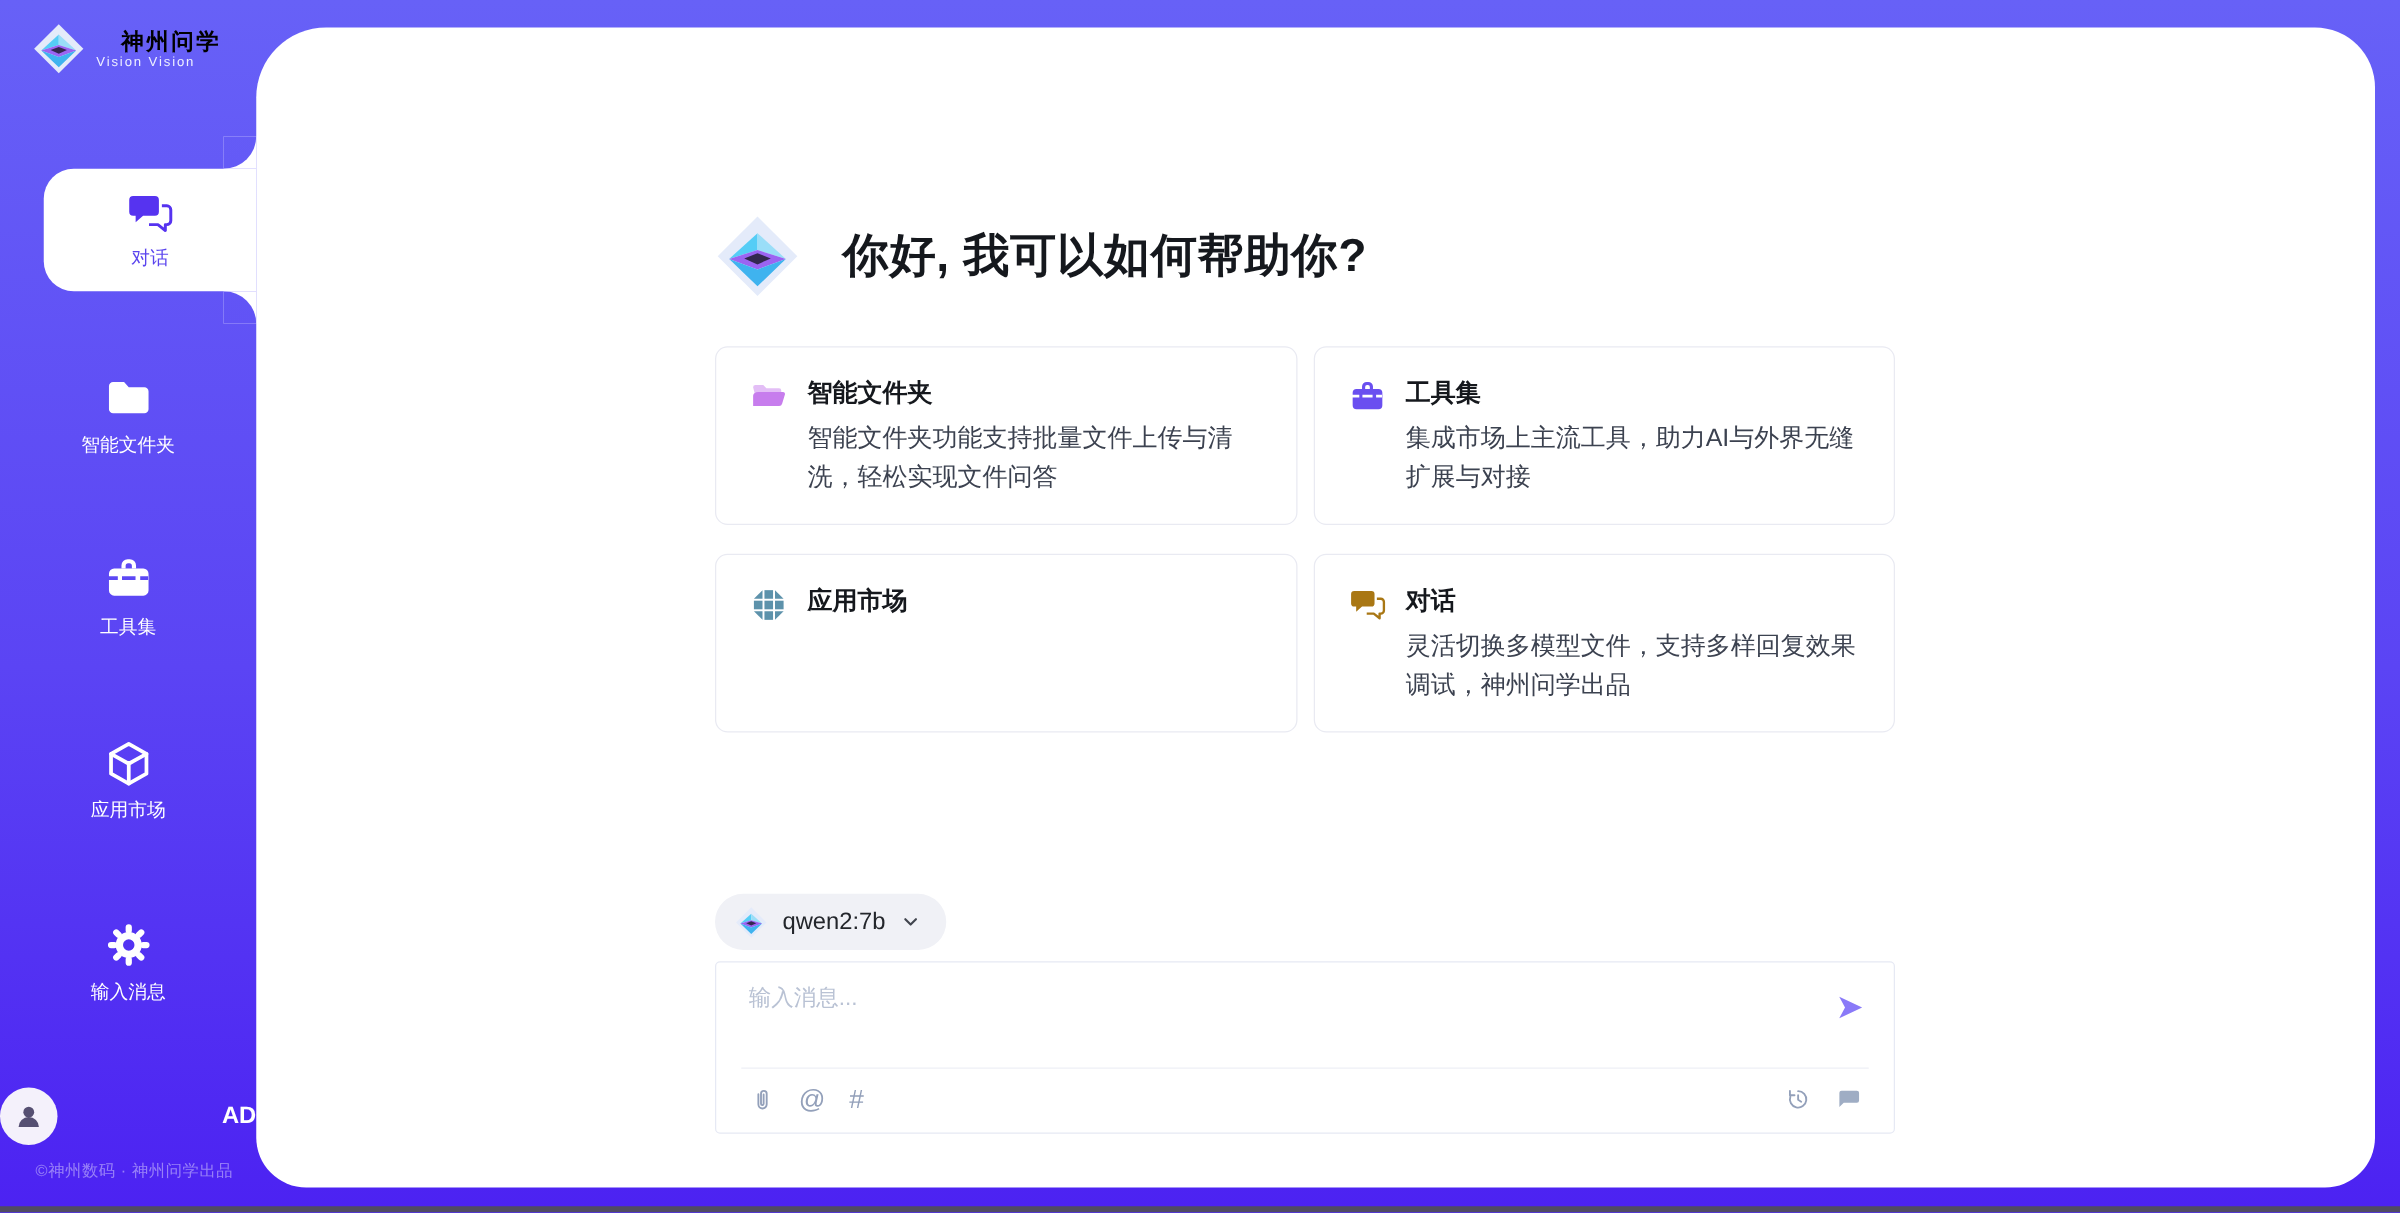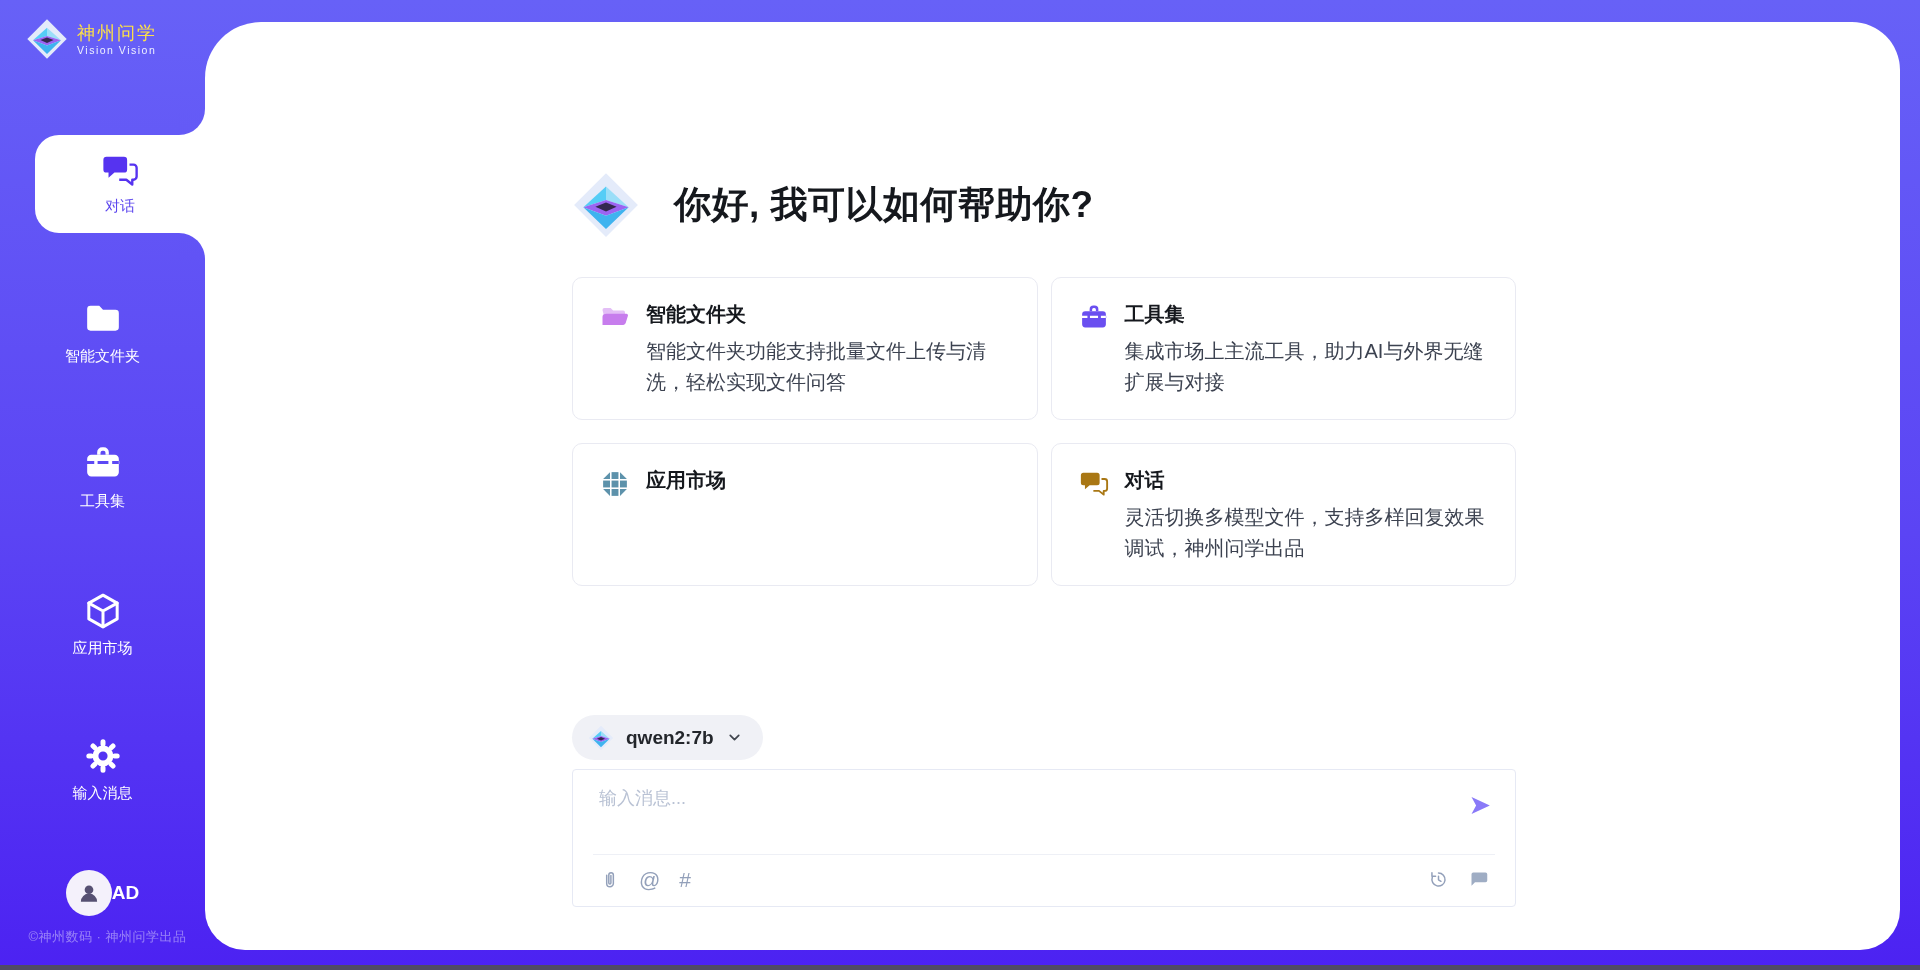--- a/index.html
+++ b/index.html
@@ -18,21 +18,21 @@
   
   .panel{
     position:absolute;left:205px;top:22px;width:1695px;height:928px;
     background:#ffffff;border-radius:56px 48px 40px 40px;
   }
   .content{position:absolute;left:367px;top:0;width:944px;height:100%;}
 
   
   .brand{position:absolute;left:26px;top:18px;display:flex;align-items:center;gap:9px;}
   .brand .gem{width:42px;height:42px;}
-  .brand-name{color:#fde047;font-size:18px;font-weight:normal;letter-spacing:2px;line-height:1.25;}
+  .brand-name{color:#000000;font-size:18px;font-weight:bold;letter-spacing:2px;line-height:1.25;margin-left:20px;}
   .brand-sub{color:#eef0ff;font-size:10.5px;letter-spacing:1.5px;}
 
   .nav-tab{
     position:absolute;left:35px;top:135px;width:170px;height:98px;
     background:#fff;border-radius:24px 0 0 24px;
     display:flex;flex-direction:column;align-items:center;justify-content:center;gap:7px;
     cursor:pointer;
   }
   .nav-tab .nav-ico{width:38px;height:38px;color:#5633f0;}
   .nav-tab .nav-label{font-size:15px;color:#5b45ee;font-weight:500;}
@@ -48,21 +48,21 @@
   .nav-item{
     position:absolute;left:0;width:205px;height:80px;
     display:flex;flex-direction:column;align-items:center;justify-content:center;gap:8px;
     color:#fff;cursor:pointer;
   }
   .nav-item .nav-ico{width:40px;height:40px;color:#fff;}
   .nav-item .nav-label{font-size:15px;color:#fff;}
 
   .user-row{
     position:absolute;left:0;top:868px;width:205px;height:50px;
-    display:flex;align-items:center;justify-content:center;cursor:pointer;
+    display:flex;align-items:center;justify-content:space-between;cursor:pointer;
   }
   .avatar{
     width:46px;height:46px;border-radius:50%;background:#f4f1fb;
     display:flex;align-items:center;justify-content:center;
   }
   .avatar svg{width:26px;height:26px;color:#565072;}
   .user-name{color:#fff;font-size:19px;font-weight:600;}
 
   .side-footer{
     position:absolute;left:0;top:928px;width:215px;text-align:center;
@@ -85,21 +85,21 @@
     padding:23px 26px 21px 27px;display:flex;gap:16px;min-height:127px;cursor:pointer;
   }
   .card-ico{width:30px;height:30px;flex:0 0 30px;margin-top:2px;}
   .card-title{font-size:20px;font-weight:800;color:#15181d;}
   .card-desc{margin-top:8px;font-size:20px;line-height:1.55;color:#3c4250;}
 
   
   .model-pill{
     position:absolute;top:693px;left:0;height:45px;
     display:inline-flex;align-items:center;gap:12px;padding:0 20px 0 16px;
-    background:#f0f1f6;border-radius:23px;cursor:pointer;font-weight:bold;
+    background:#f0f1f6;border-radius:23px;cursor:pointer;
   }
   .model-pill .gem{width:26px;height:26px;}
   .model-name{font-size:19px;color:#23262b;}
   .chev{width:17px;height:17px;color:#41454e;}
 
   
   .composer{
     position:absolute;top:747px;left:0;width:944px;height:138px;
     background:#fff;border:1.6px solid #e6e9f4;border-radius:4px;
   }

